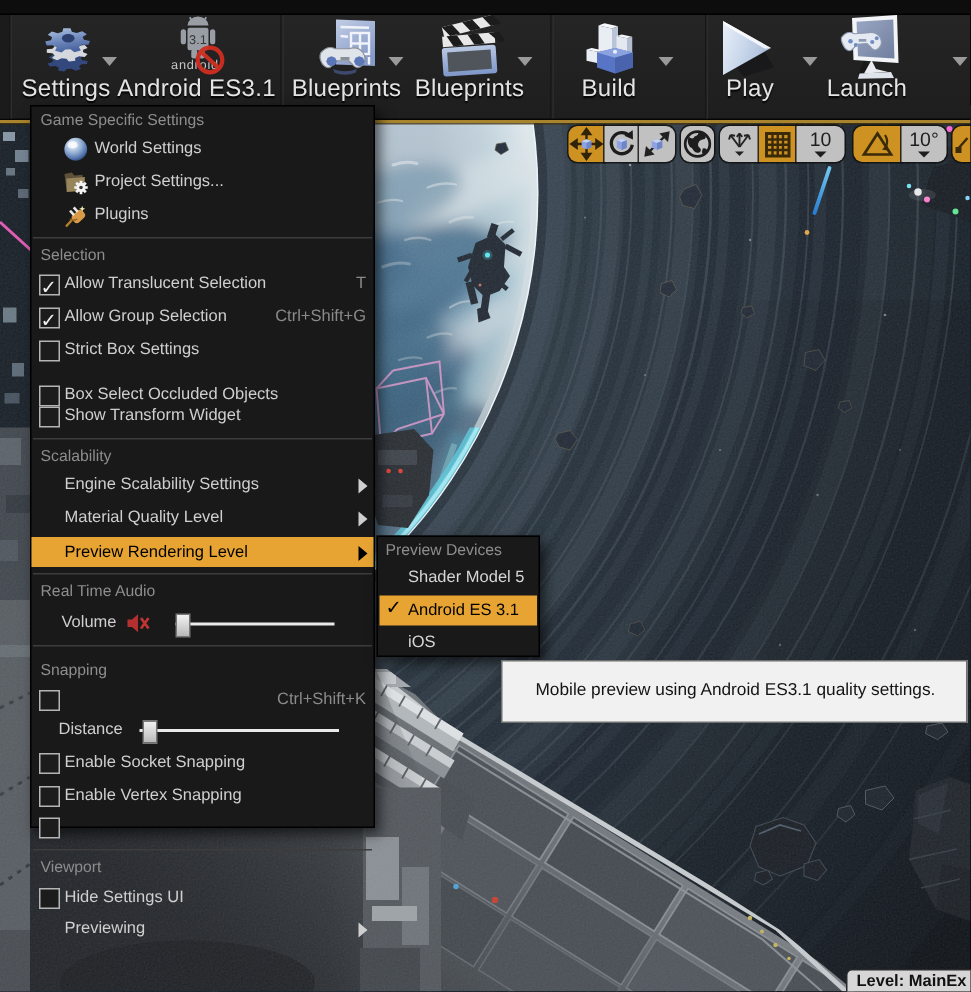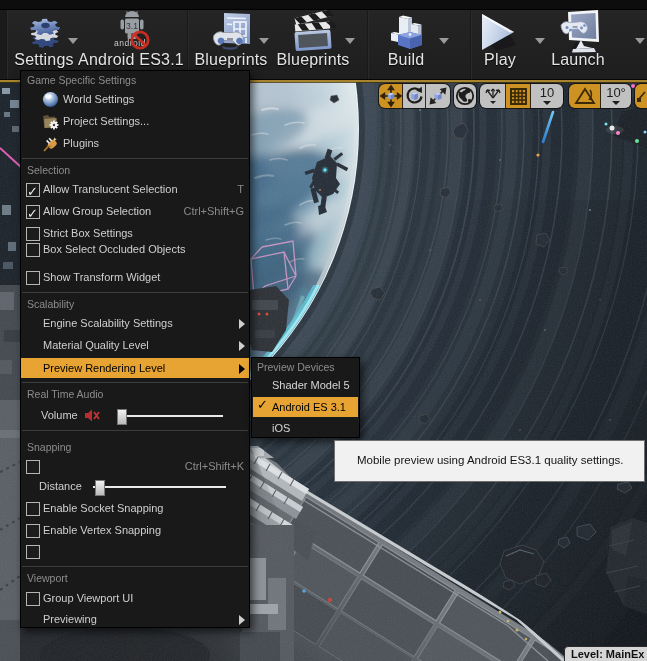--- a/index.html
+++ b/index.html
@@ -11,21 +11,21 @@
     background:linear-gradient(#262626,#1e1e1e);}
   #toolbar .topstrip{position:absolute;left:0;top:0;width:647px;height:9px;background:#0d0d0d;border-bottom:1px solid #000;}
   #toolbar .sep{position:absolute;top:10px;height:69px;width:2px;
     background:linear-gradient(90deg,#101010,#333);}
   .tlabel{position:absolute;top:51px;font-size:16px;letter-spacing:0.2px;color:#e4e4e4;
     text-shadow:0 1px 1px #000;white-space:nowrap;transform:translateX(-50%);}
   .tarrow{position:absolute;width:0;height:0;border-left:5px solid transparent;
     border-right:5px solid transparent;border-top:6px solid #9a9a9a;top:38px;}
   .ticon{position:absolute;top:12px;}
   
-  #menu{position:absolute;left:20px;top:70px;width:230px;height:558px;
+  #menu{position:absolute;left:20px;top:70px;width:230px;height:482px;
     background:#191919;border:1px solid #000;box-sizing:border-box;
     box-shadow:3px 4px 8px rgba(0,0,0,.6);color:#cfcfcf;font-size:11px;}
   .mhead{position:absolute;left:6px;color:#8d8d8d;font-size:10.5px;}
   .mitem{position:absolute;left:0;width:228px;height:21px;line-height:21px;}
   .mtext{position:absolute;left:22px;top:0;}
   .mtext2{position:absolute;left:42px;top:0;}
   .mshort{position:absolute;right:5px;top:0;color:#8a8a8a;}
   .msep{position:absolute;left:1px;width:226px;height:1px;background:#3d3d3d;}
   .mcheck{position:absolute;left:5px;top:3.5px;width:12px;height:12px;
     border:1px solid #b5b5b5;background:#1c1c1c;}
@@ -670,21 +670,21 @@
         <span class="mcheck">
           <span class="tick">✓</span>
         </span>
       <span class="mtext">Allow Group Selection</span>
         <span class="mshort">Ctrl+Shift+G</span>
       </div>
     <div class="mitem" style="top:152px">
         <span class="mcheck"></span>
       <span class="mtext">Strict Box Settings</span>
       </div>
-    <div class="mitem" style="top:168px">
+    <div class="mitem" style="top:182px">
         <span class="mcheck"></span>
       <span class="mtext">Box Select Occluded Objects</span>
       </div>
     <div class="mitem" style="top:196px">
         <span class="mcheck"></span>
       <span class="mtext">Show Transform Widget</span>
       </div>
     <div class="msep" style="top:221px"></div>
     <div class="mhead" style="top:227px">Scalability</div>
     <div class="mitem" style="top:242px">
@@ -729,21 +729,21 @@
         <span class="mcheck"></span>
       <span class="mtext">Enable Vertex Snapping</span>
       </div>
     <div class="mitem" style="top:470px">
         <span class="mcheck"></span>
       </div>
     <div class="msep" style="top:495px"></div>
     <div class="mhead" style="top:501px">Viewport</div>
     <div class="mitem" style="top:517px">
         <span class="mcheck"></span>
-      <span class="mtext">Group Viewport UI</span>
+      <span class="mtext">Hide Settings UI</span>
       </div>
     <div class="mitem" style="top:538px">
         <span class="mtext">Previewing</span>
       <span class="marrow"></span>
       </div>
   </div>
   <div id="submenu">
     <div class="mhead" style="top:3px;left:5px">Preview Devices</div>
     <div class="row" style="top:17px">
         <span style="position:absolute;left:19px">Shader Model 5</span>

